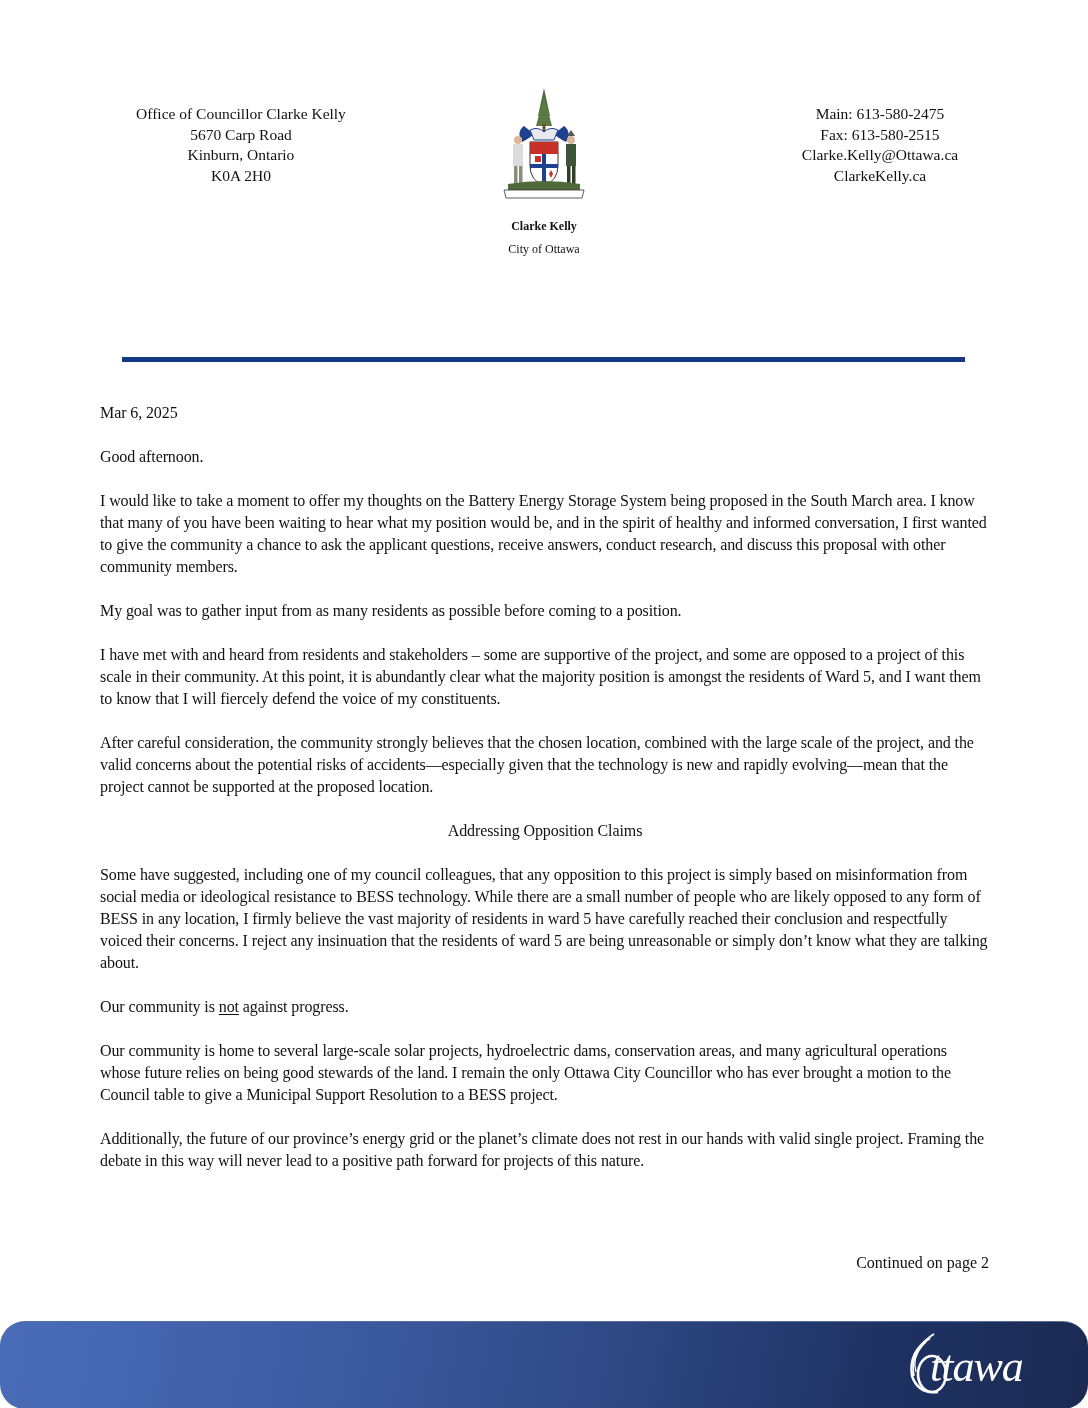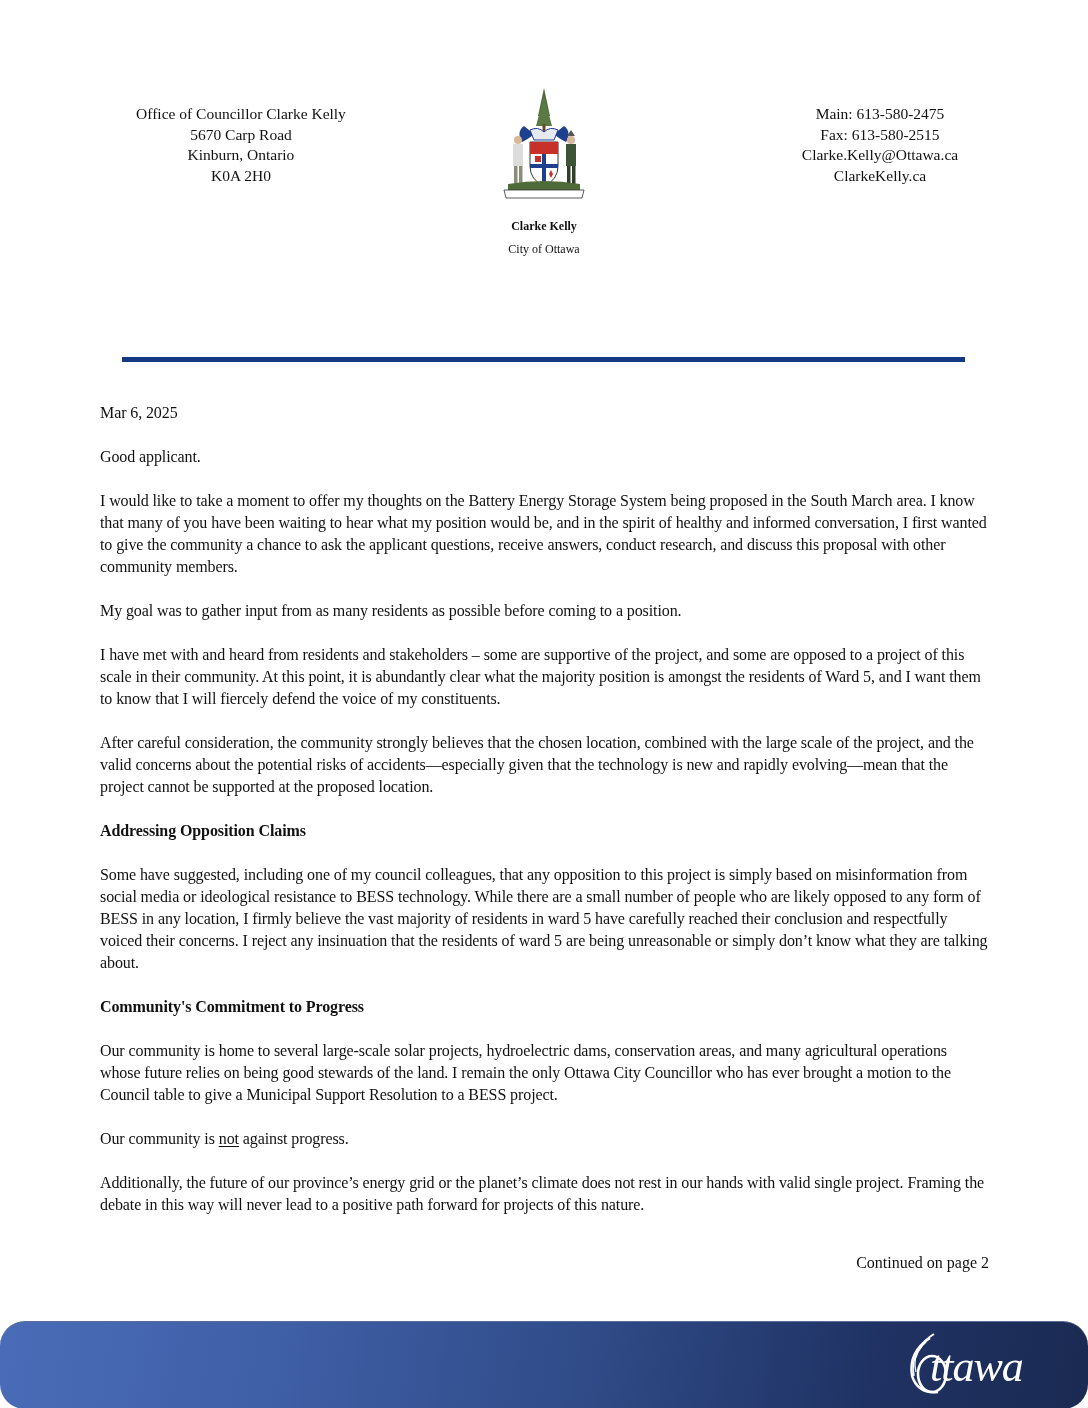--- a/index.html
+++ b/index.html
@@ -25,21 +25,21 @@
   .name-block .name { font-weight: bold; }
   .rule {
     position: absolute; left: 122px; top: 357px; width: 843px; height: 5px;
     background: #133a82;
   }
   .body {
     position: absolute; left: 100px; top: 402px; width: 890px;
     font-size: 16px; line-height: 22px; letter-spacing: -0.1px;
   }
   .body p { margin: 0 0 22px 0; }
-  .body h3 { margin: 0 0 22px 0; font-size: 16px; font-weight: bold; line-height: 22px; }
+  .body h3 { margin: 0 0 22px 0; font-size: 16px; font-weight: normal; line-height: 22px; text-align: center; }
   .body u { text-decoration: underline; text-underline-offset: 2px; }
   .continued {
     position: absolute; right: 99px; top: 1252px;
     font-size: 16px; line-height: 22px;
   }
   .footer {
     position: absolute; left: 0; top: 1321px; width: 1088px; height: 87px;
     background: linear-gradient(100deg, #4a6cb8 0%, #3f5fa7 25%, #2f4a86 55%, #1f3263 80%, #1a2a52 100%);
     border-top: 1px solid #5a6f98;
     border-radius: 25px;
@@ -104,32 +104,31 @@
 
 <div class="name-block">
   <div class="name">Clarke Kelly</div>
   <div>City of Ottawa</div>
 </div>
 
 <div class="rule"></div>
 
 <div class="body">
   <p>Mar 6, 2025</p>
-  <p>Good applicant.</p>
+  <p>Good afternoon.</p>
   <p>I would like to take a moment to offer my thoughts on the Battery Energy Storage System being proposed in the South March area. I know that many of you have been waiting to hear what my position would be, and in the spirit of healthy and informed conversation, I first wanted to give the community a chance to ask the applicant questions, receive answers, conduct research, and discuss this proposal with other community members.</p>
   <p>My goal was to gather input from as many residents as possible before coming to a position.</p>
   <p>I have met with and heard from residents and stakeholders – some are supportive of the project, and some are opposed to a project of this scale in their community. At this point, it is abundantly clear what the majority position is amongst the residents of Ward 5, and I want them to know that I will fiercely defend the voice of my constituents.</p>
   <p>After careful consideration, the community strongly believes that the chosen location, combined with the large scale of the project, and the valid concerns about the potential risks of accidents—especially given that the technology is new and rapidly evolving—mean that the project cannot be supported at the proposed location.</p>
 
   <h3>Addressing Opposition Claims</h3>
   <p>Some have suggested, including one of my council colleagues, that any opposition to this project is simply based on misinformation from social media or ideological resistance to BESS technology. While there are a small number of people who are likely opposed to any form of BESS in any location, I firmly believe the vast majority of residents in ward 5 have carefully reached their conclusion and respectfully voiced their concerns. I reject any insinuation that the residents of ward 5 are being unreasonable or simply don’t know what they are talking about.</p>
 
-  <h3>Community's Commitment to Progress</h3>
+  <p><span>Our community is </span><u>not</u><span> against progress.</span></p>
   <p>Our community is home to several large-scale solar projects, hydroelectric dams, conservation areas, and many agricultural operations whose future relies on being good stewards of the land. I remain the only Ottawa City Councillor who has ever brought a motion to the Council table to give a Municipal Support Resolution to a BESS project.</p>
-  <p><span>Our community is </span><u>not</u><span> against progress.</span></p>
   <p>Additionally, the future of our province’s energy grid or the planet’s climate does not rest in our hands with valid single project. Framing the debate in this way will never lead to a positive path forward for projects of this nature.</p>
 </div>
 
 <div class="continued">Continued on page 2</div>
 
 <div class="footer">
   <div class="ottawa-logo">
     <svg width="60" height="66" viewBox="0 0 60 66" style="position:absolute;left:0;top:0;">
       <path d="M30,6 Q8,20 12,44 Q18,62 38,60" fill="none" stroke="#fff" stroke-width="2.4"></path>
       <path d="M26,10 Q10,24 14,44" fill="none" stroke="#fff" stroke-width="1.6"></path>

